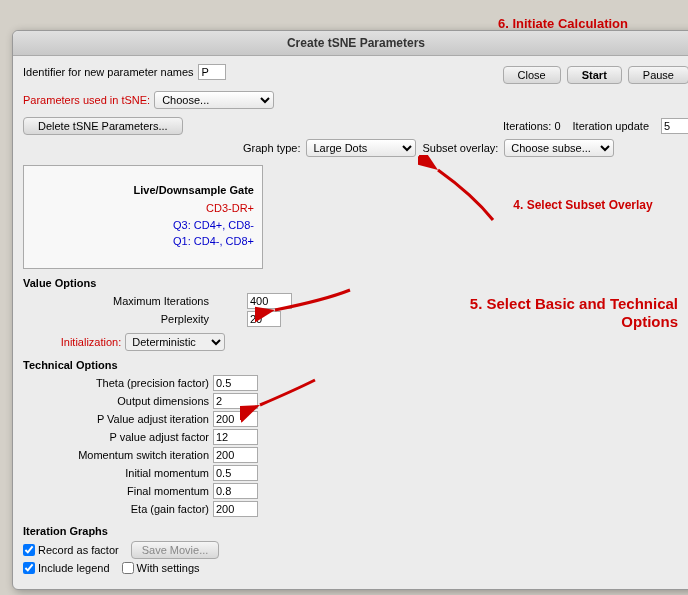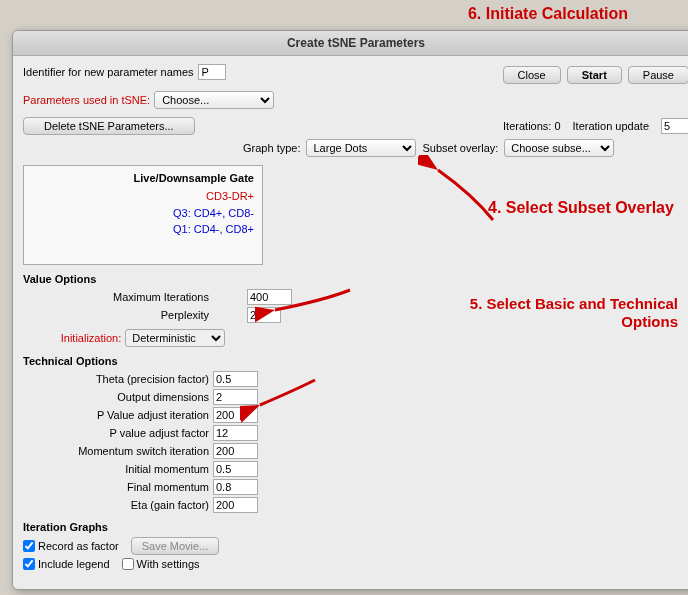--- a/index.html
+++ b/index.html
@@ -93,21 +93,21 @@
       border: 1px solid #aaa;
       background: linear-gradient(to bottom, #fff, #e8e8e8);
       padding: 1px 3px;
       border-radius: 3px;
       width: 120px;
     }
     .btn-delete {
       background: linear-gradient(to bottom, #f5f5f5, #d8d8d8);
       border: 1px solid #aaa;
       border-radius: 4px;
-      padding: 2px 20px;
+      padding: 2px 14px;
       font-size: 11px;
       cursor: pointer;
       font-family: inherit;
     }
 
     
     .row-graphtype {
       display: flex;
       align-items: center;
       gap: 6px;
@@ -143,21 +143,21 @@
 
     
     .left-panel {
       width: 240px;
       flex-shrink: 0;
     }
 
     .gate-box {
       border: 1px solid #aaa;
       background: #f8f8f8;
-      padding: 6px 8px;
+      padding: 18px 8px;
       margin-bottom: 8px;
       min-height: 100px;
     }
     .gate-box .gate-title {
       font-size: 11px;
       font-weight: bold;
       text-align: right;
       margin-bottom: 4px;
     }
     .gate-item {
@@ -241,38 +241,38 @@
       padding: 2px 10px;
       font-size: 11px;
       cursor: pointer;
       font-family: inherit;
       color: #888;
     }
 
     
     .annotation-1 {
       position: absolute;
-      top: 4px;
+      top: 16px;
       right: 60px;
       color: #cc0000;
       font-weight: bold;
-      font-size: 16px;
+      font-size: 13px;
       line-height: 1.2;
       text-align: right;
     }
 
     .annotation-4 {
       position: absolute;
       top: 198px;
       right: 10px;
       color: #cc0000;
       font-weight: bold;
-      font-size: 16px;
+      font-size: 12px;
       line-height: 1.2;
-      text-align: left;
+      text-align: center;
       width: 190px;
     }
 
     .annotation-5 {
       position: absolute;
       top: 295px;
       right: 10px;
       color: #cc0000;
       font-weight: bold;
       font-size: 15px;

